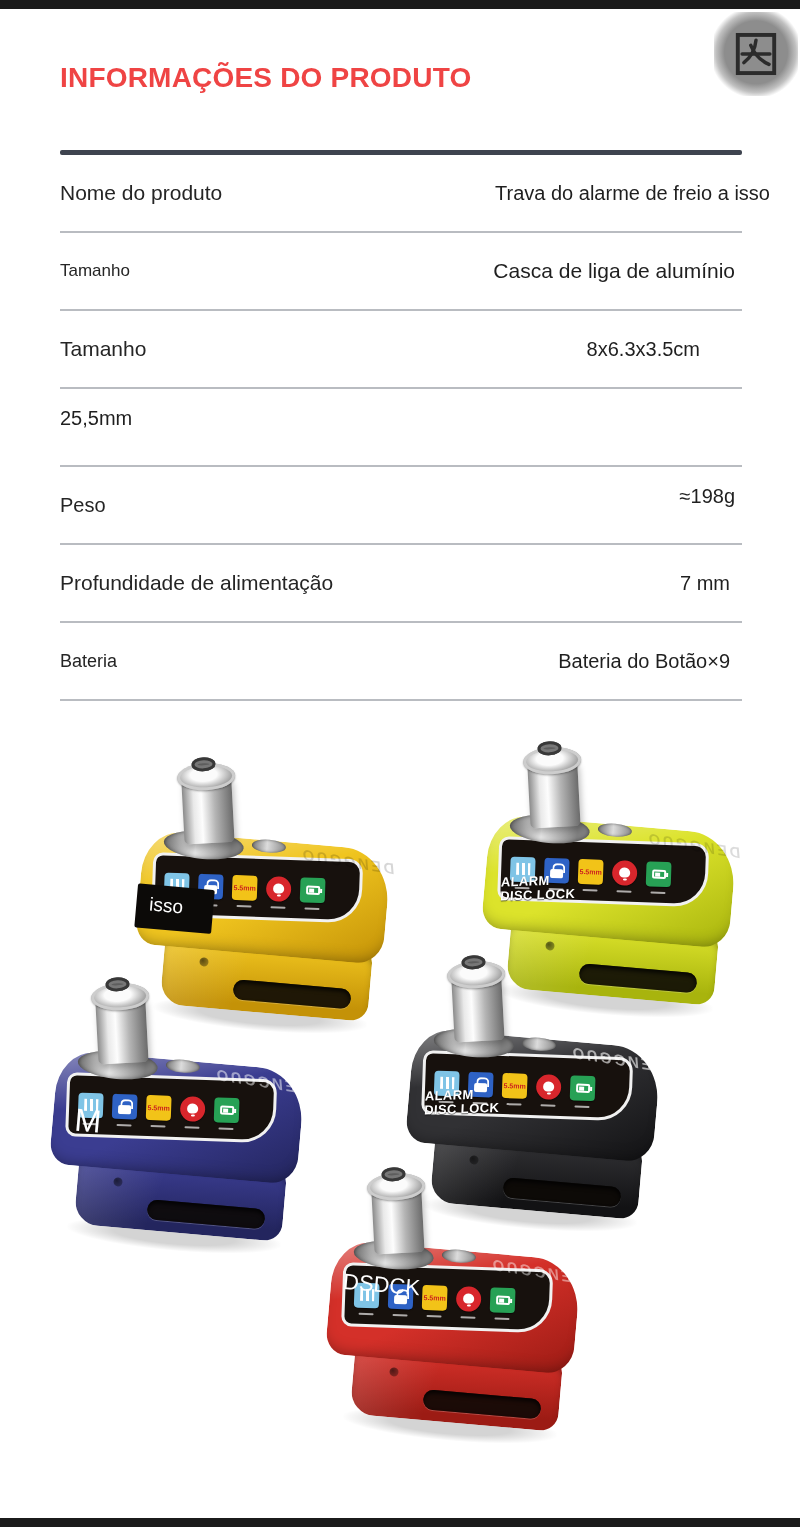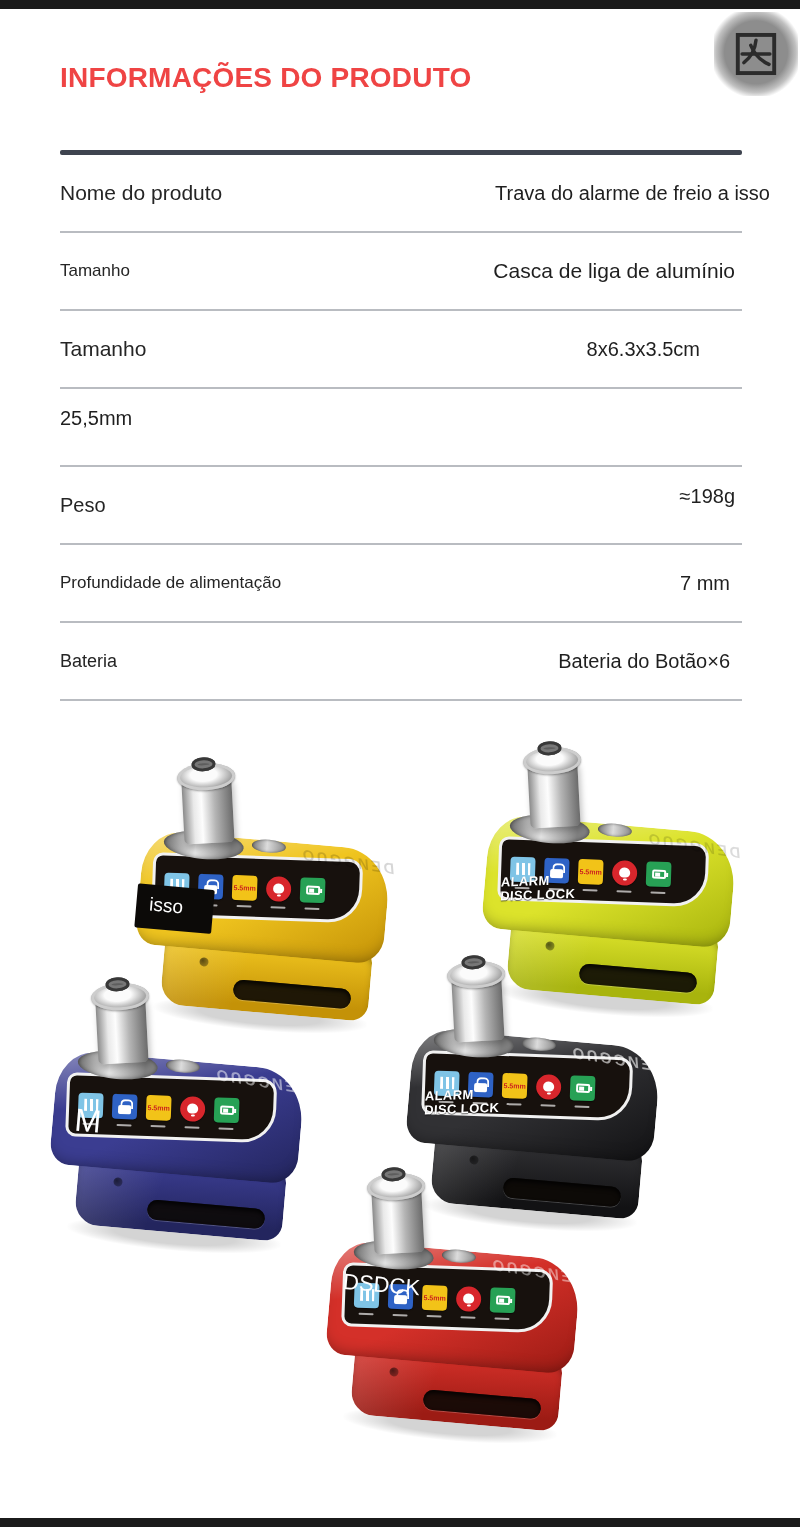--- a/index.html
+++ b/index.html
@@ -32,21 +32,21 @@
     height:78px; display:flex; align-items:center; justify-content:space-between;
     border-bottom:2px solid #b9bcc1;
   }
   .spec-label { color:#252525; }
   .spec-value { color:#1f1f1f; white-space:nowrap; }
   .r1 .spec-label { font-size:21px; } .r1 .spec-value { font-size:20px; margin-right:-28px; }
   .r2 .spec-label { font-size:17px; } .r2 .spec-value { font-size:21px; margin-right:7px; }
   .r3 .spec-label { font-size:21px; } .r3 .spec-value { font-size:20px; margin-right:42px; }
   .r4 .spec-label { font-size:21px; } .r4 .spec-value { font-size:20px; margin-right:27px; transform:translateY(-9px); }
   .r5 .spec-label { font-size:20px; } .r5 .spec-value { font-size:20px; margin-right:7px; transform:translateY(-9px); }
-  .r6 .spec-label { font-size:17px;text-align:right; } .r6 .spec-value { font-size:20px; margin-right:12px; }
+  .r6 .spec-label { font-size:21px;text-align:right; } .r6 .spec-value { font-size:20px; margin-right:12px; }
   .r7 .spec-label { font-size:18px; } .r7 .spec-value { font-size:20px; margin-right:12px; }
 
   
   .gallery { position:absolute; left:0; top:740px; width:800px; height:779px; }
 
   .lock { position:absolute; width:270px; height:240px; }
   .lock-inner { position:absolute; inset:0; transform:rotate(5deg); transform-origin:45% 45%; }
   .lshadow {
     position:absolute; left:26px; bottom:-8px; width:214px; height:30px;
     background:radial-gradient(ellipse at center, rgba(0,0,0,.17) 0 40%, rgba(0,0,0,0) 72%);
@@ -192,21 +192,21 @@
     <div class="spec-row r5" style="border-bottom-color: rgb(185, 188, 193);">
       <span class="spec-label">Peso</span>
       <span class="spec-value">≈198g</span>
     </div>
     <div class="spec-row r6" style="border-bottom-color: rgb(185, 188, 193);">
       <span class="spec-label">Profundidade de alimentação</span>
       <span class="spec-value">7 mm</span>
     </div>
     <div class="spec-row r7" style="border-bottom-color: rgb(185, 188, 193);">
       <span class="spec-label">Bateria</span>
-      <span class="spec-value">Bateria do Botão×6</span>
+      <span class="spec-value">Bateria do Botão×9</span>
     </div>
   </div>
 
   <div class="gallery">
 
     <div class="lock lock-0" style="--c: #f0c51f; --cd: #c49207; --bc: rgba(0,0,0,0.16);">
       <div class="lock-inner">
         <div class="lshadow"></div>
         <div class="lock-base">
           <div class="lock-screw"></div>

